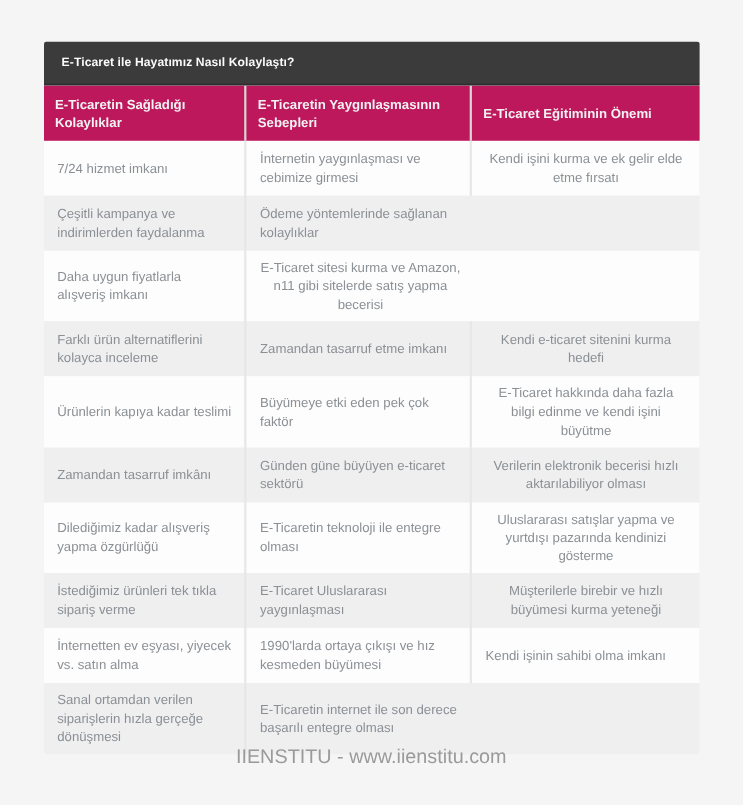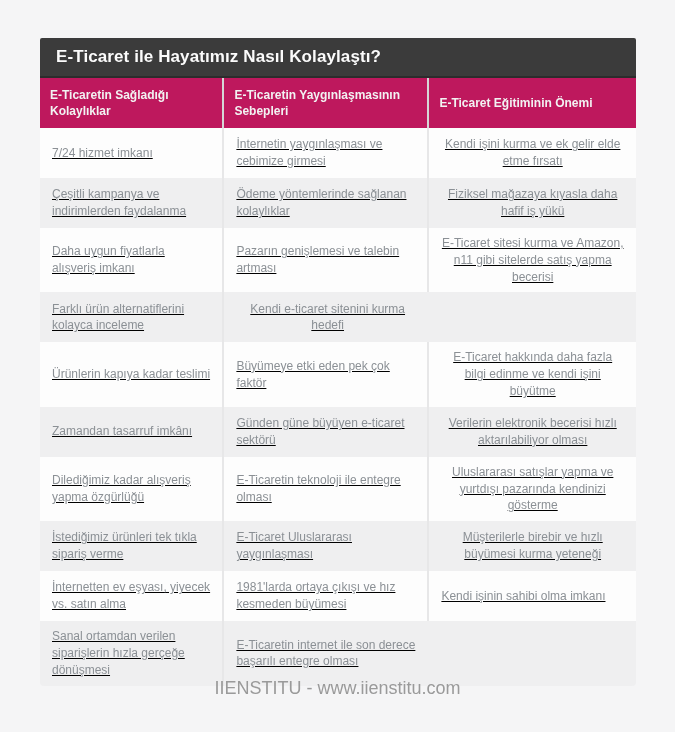--- a/index.html
+++ b/index.html
@@ -16,21 +16,21 @@
   }
   .table-card {
     position: absolute;
     left: 40px;
     top: 38px;
     width: 596px;
   }
   .title-bar {
     background: #3b3b3b;
     color: #fbfbfb;
-    font-size: 17px;
+    font-size: 11px;
     font-weight: bold;
     height: 40px;
     display: flex;
     align-items: center;
     padding: 16px 16px;
     box-sizing: border-box;
     border-bottom: 2px solid #2c2c2c;
     border-radius: 2px 2px 0 0;
     letter-spacing: 0.1px;
   }
@@ -51,21 +51,20 @@
   }
   .header-cell + .header-cell {
     border-left: 2px solid #d6d6d6;
   }
   .col-0 { width: 30.6%; }
   .col-1 { width: 34.4%; }
   .col-2 { width: 35.0%; text-align: center; }
   .table-body {
     border-radius: 0 0 4px 4px;
     overflow: hidden;
-    text-decoration: underline;
   }
   .row {
     display: flex;
     background: #fdfdfd;
   }
   .row:nth-child(even) {
     background: #efeff0;
   }
   .cell {
     display: flex;
@@ -107,29 +106,28 @@
 
   <div class="table-body">
     <div class="row">
       <div class="cell col-0">7/24 hizmet imkanı</div>
       <div class="cell col-1">İnternetin yaygınlaşması ve cebimize girmesi</div>
       <div class="cell col-2">Kendi işini kurma ve ek gelir elde etme fırsatı</div>
     </div>
     <div class="row">
       <div class="cell col-0">Çeşitli kampanya ve indirimlerden faydalanma</div>
       <div class="cell col-1">Ödeme yöntemlerinde sağlanan kolaylıklar</div>
-      <div class="cell col-2">Fiziksel mağazaya kıyasla daha hafif iş yükü</div>
     </div>
     <div class="row">
       <div class="cell col-0">Daha uygun fiyatlarla alışveriş imkanı</div>
-      <div class="cell col-1">Pazarın genişlemesi ve talebin artması</div>
       <div class="cell col-2">E-Ticaret sitesi kurma ve Amazon, n11 gibi sitelerde satış yapma becerisi</div>
     </div>
     <div class="row">
       <div class="cell col-0">Farklı ürün alternatiflerini kolayca inceleme</div>
+      <div class="cell col-1">Zamandan tasarruf etme imkanı</div>
       <div class="cell col-2">Kendi e-ticaret sitenini kurma hedefi</div>
     </div>
     <div class="row">
       <div class="cell col-0">Ürünlerin kapıya kadar teslimi</div>
       <div class="cell col-1">Büyümeye etki eden pek çok faktör</div>
       <div class="cell col-2">E-Ticaret hakkında daha fazla bilgi edinme ve kendi işini büyütme</div>
     </div>
     <div class="row">
       <div class="cell col-0">Zamandan tasarruf imkânı</div>
       <div class="cell col-1">Günden güne büyüyen e-ticaret sektörü</div>
@@ -140,21 +138,21 @@
       <div class="cell col-1">E-Ticaretin teknoloji ile entegre olması</div>
       <div class="cell col-2">Uluslararası satışlar yapma ve yurtdışı pazarında kendinizi gösterme</div>
     </div>
     <div class="row">
       <div class="cell col-0">İstediğimiz ürünleri tek tıkla sipariş verme</div>
       <div class="cell col-1">E-Ticaret Uluslararası yaygınlaşması</div>
       <div class="cell col-2">Müşterilerle birebir ve hızlı büyümesi kurma yeteneği</div>
     </div>
     <div class="row">
       <div class="cell col-0">İnternetten ev eşyası, yiyecek vs. satın alma</div>
-      <div class="cell col-1">1981'larda ortaya çıkışı ve hız kesmeden büyümesi</div>
+      <div class="cell col-1">1990'larda ortaya çıkışı ve hız kesmeden büyümesi</div>
       <div class="cell col-2">Kendi işinin sahibi olma imkanı</div>
     </div>
     <div class="row">
       <div class="cell col-0">Sanal ortamdan verilen siparişlerin hızla gerçeğe dönüşmesi</div>
       <div class="cell col-1">E-Ticaretin internet ile son derece başarılı entegre olması</div>
     </div>
   </div>
 
 </div>
 

